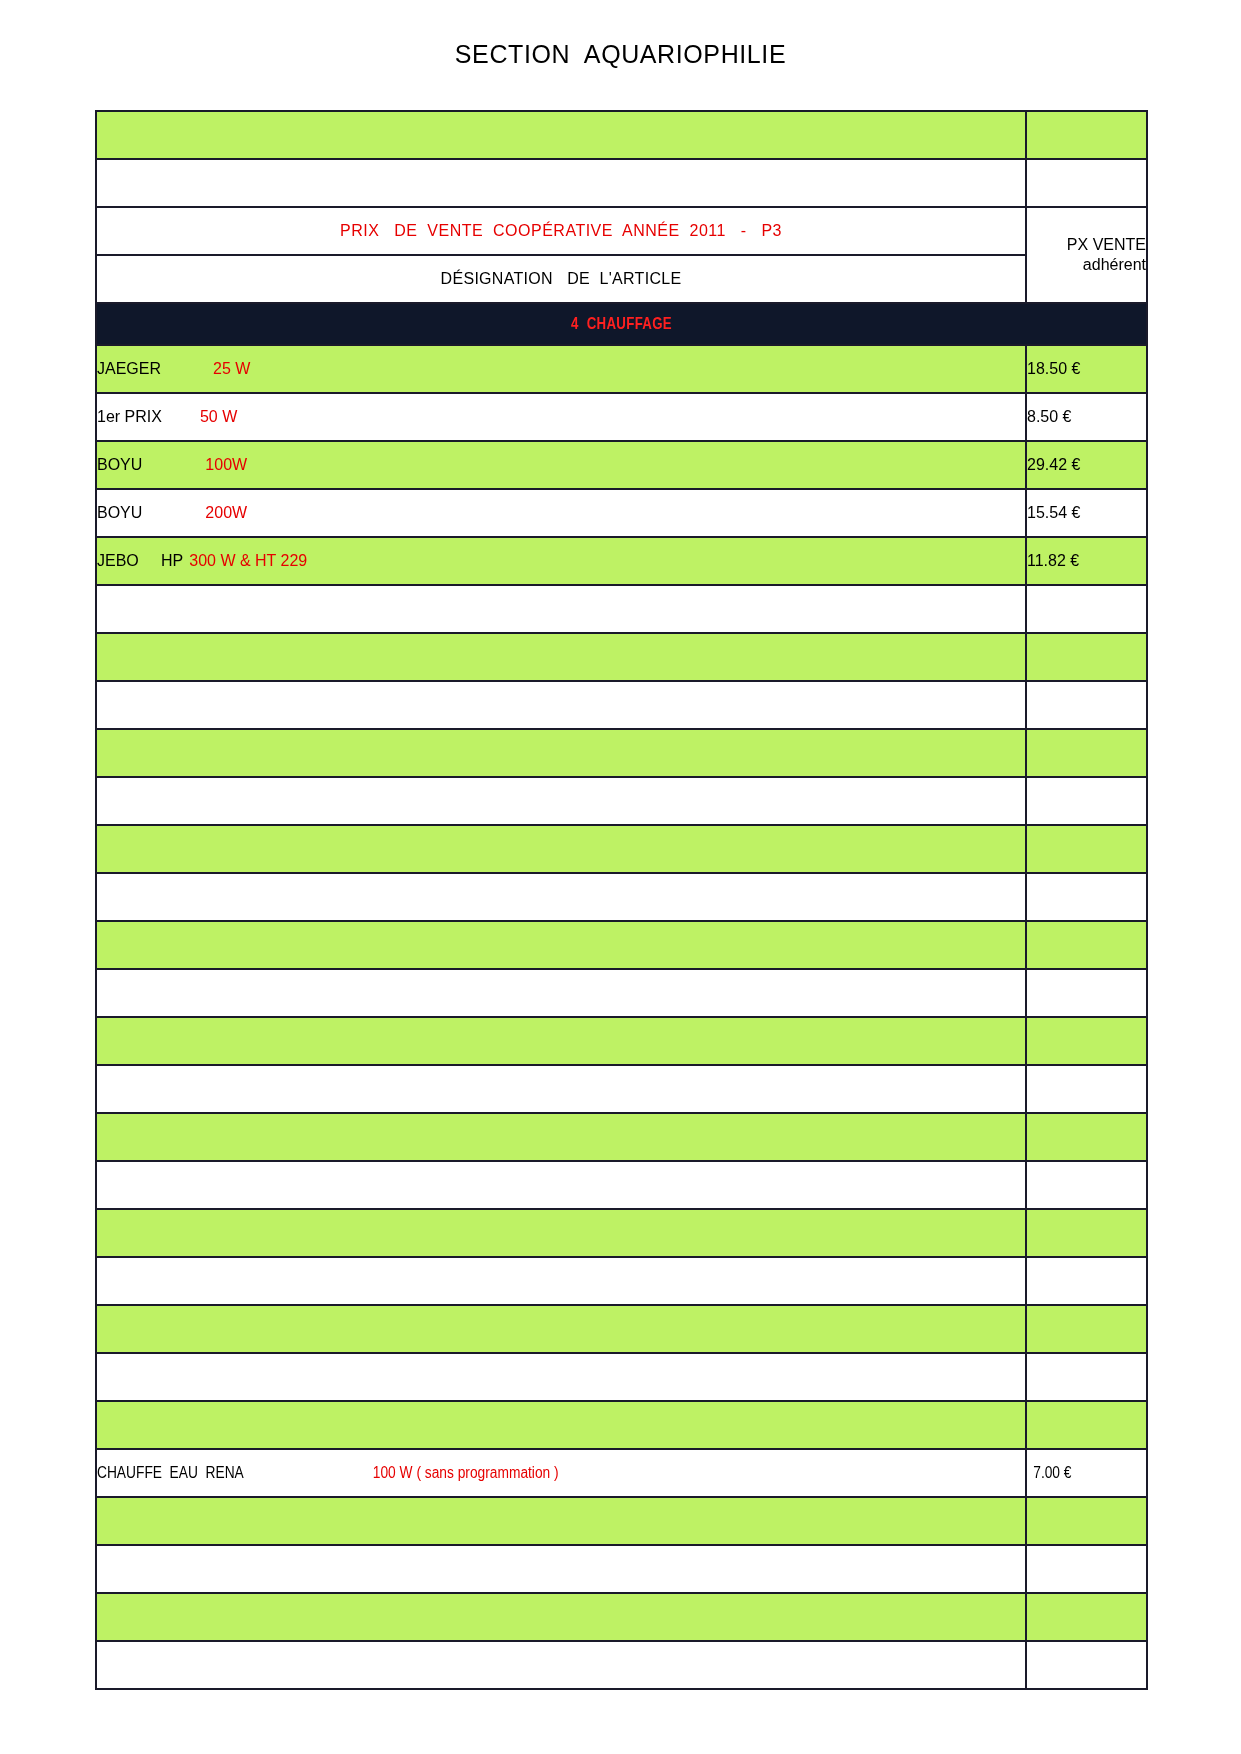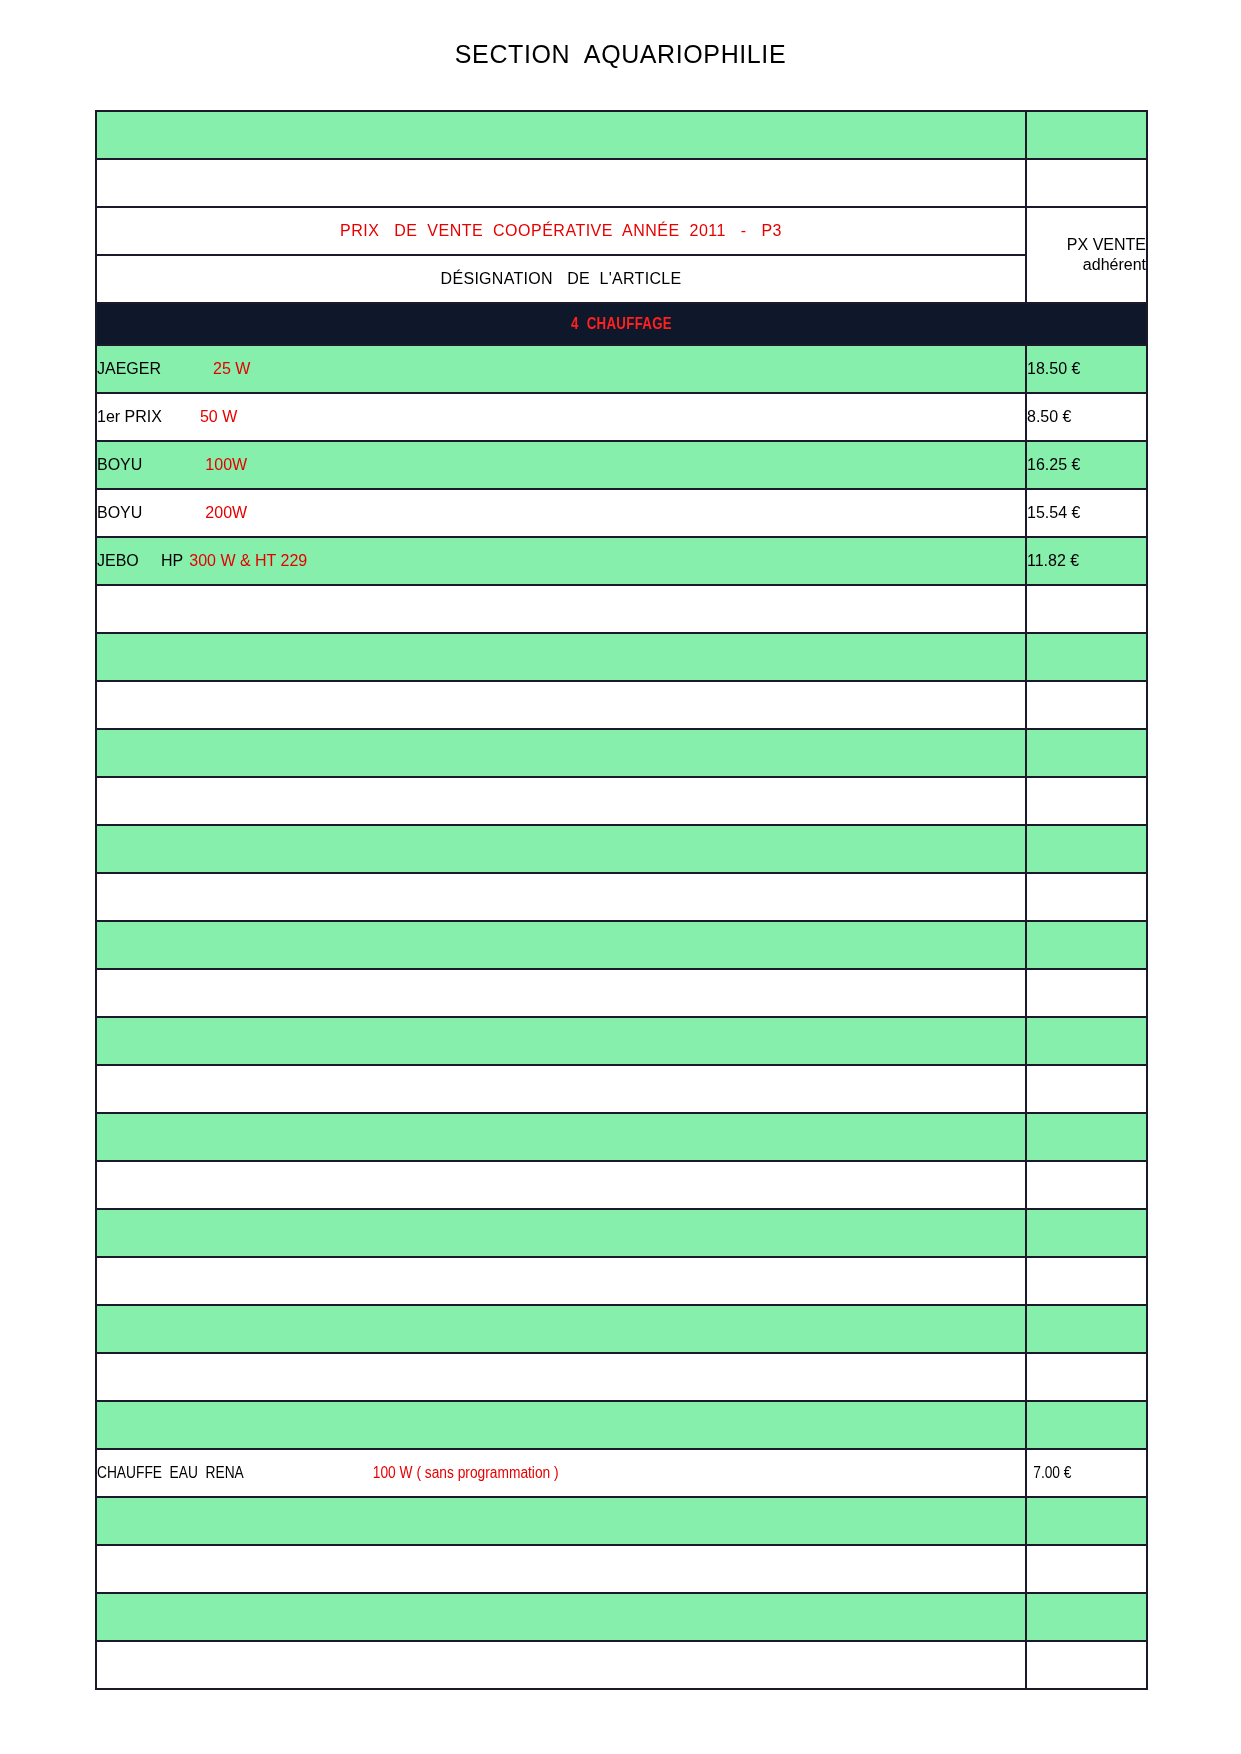--- a/index.html
+++ b/index.html
@@ -49,21 +49,21 @@
   .price-table td {
     border: 2px solid #1a1a2a;
     padding: 0;
     height: 46px;
     vertical-align: middle;
     font-size: 16px;
   }
   col.c-desc { width: 930px; }
   col.c-price { width: 121px; }
 
-  tr.cyan > td { background: #86efac; }
+  tr.cyan > td { background: #bef264; }
   tr.white > td { background: #ffffff; }
 
   
   .cell-prix {
     text-align: center;
     color: #e60000;
     font-size: 16px;
     letter-spacing: 0.5px;
     white-space: pre;
   }
@@ -168,21 +168,21 @@
     <tr class="cyan">
           <td class="desc-cell"><span><span class="brand">JAEGER</span><span style="display: inline-block; width: 52px;"></span><span class="spec">25 W</span></span></td>
           <td class="price-cell">18.50 €</td>
         </tr>
         <tr class="white">
           <td class="desc-cell"><span><span class="brand">1er PRIX</span><span style="display: inline-block; width: 38px;"></span><span class="spec">50 W</span></span></td>
           <td class="price-cell">8.50 €</td>
         </tr>
         <tr class="cyan">
           <td class="desc-cell"><span><span class="brand">BOYU</span><span style="display: inline-block; width: 63px;"></span><span class="spec">100W</span></span></td>
-          <td class="price-cell">16.25 €</td>
+          <td class="price-cell">29.42 €</td>
         </tr>
         <tr class="white">
           <td class="desc-cell"><span><span class="brand">BOYU</span><span style="display: inline-block; width: 63px;"></span><span class="spec">200W</span></span></td>
           <td class="price-cell">15.54 €</td>
         </tr>
         <tr class="cyan">
           <td class="desc-cell"><span><span class="brand">JEBO     HP</span><span style="display: inline-block; width: 6px;"></span><span class="spec">300 W &amp; HT 229</span></span></td>
           <td class="price-cell">11.82 €</td>
         </tr>
         <tr class="white">

